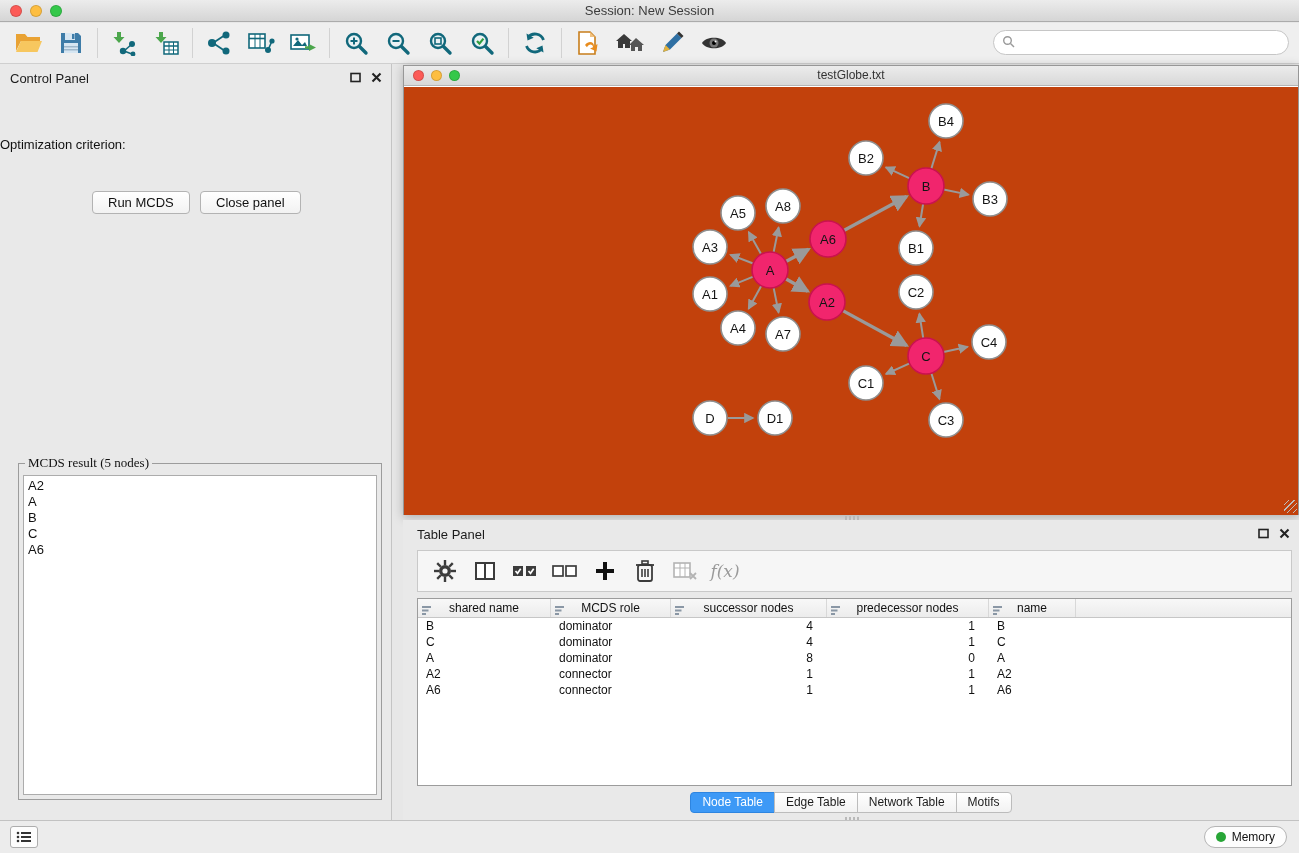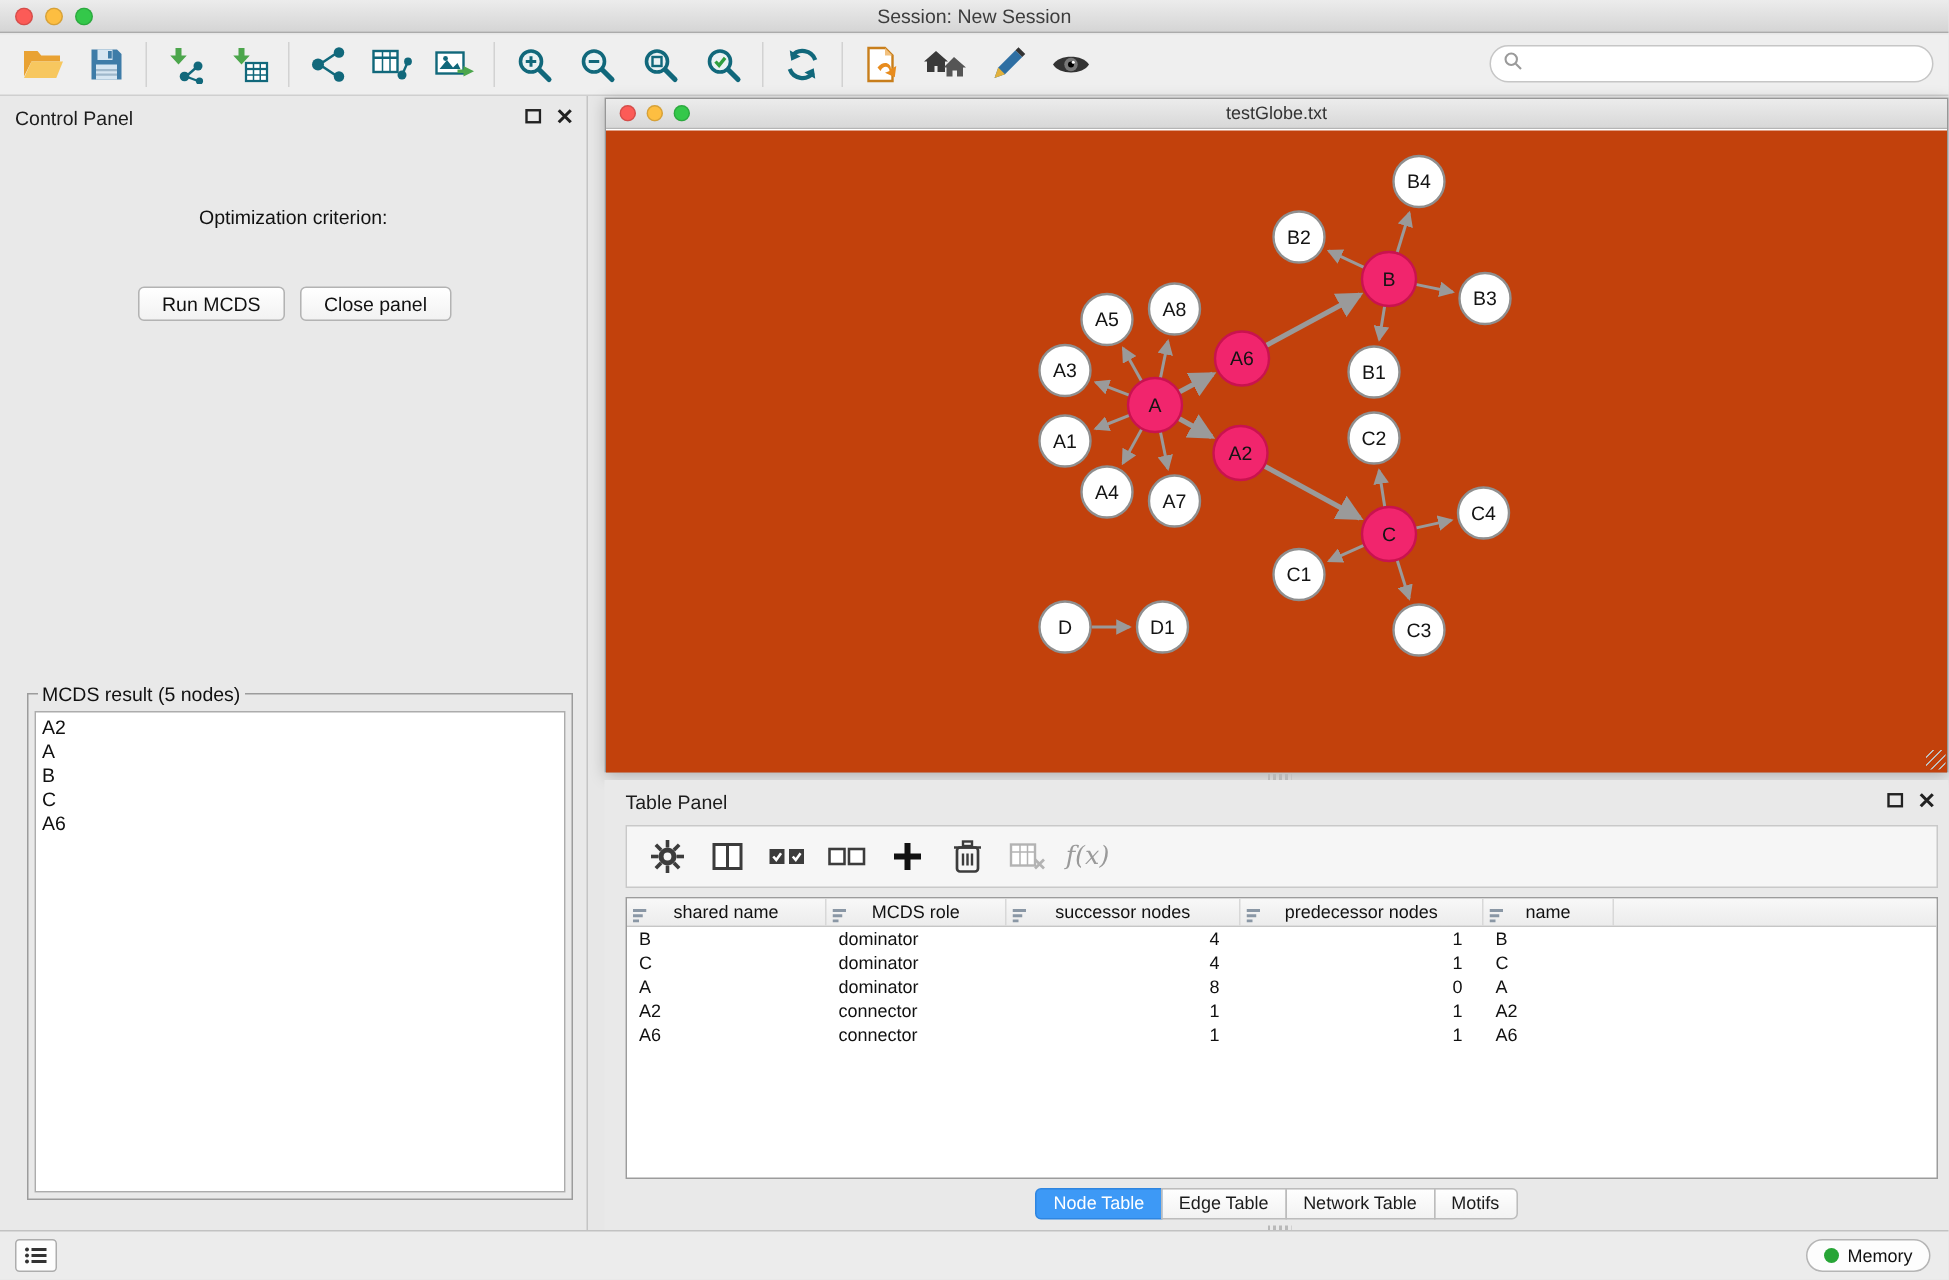--- a/index.html
+++ b/index.html
@@ -31,37 +31,37 @@
   .panel-btns { position:absolute; right:8px; top:6px; display:flex; gap:7px; }
   .pbtn { width:14px; height:14px; display:flex; align-items:center; justify-content:center; cursor:pointer; }
 
   .cp-tabs { position:absolute; top:32px; left:0; width:100%; display:flex; justify-content:center; }
   .seg-tab { border:1px solid #BCBCBC; background:linear-gradient(#FFFFFF,#F2F2F2);
     padding:3px 13px 4px; font-size:13px; color:#1c1c1c; margin-left:-1px; cursor:pointer; white-space:nowrap; }
   .seg-tab:first-child { border-radius:4px 0 0 4px; margin-left:0; }
   .seg-tab:last-child { border-radius:0 4px 4px 0; }
   .seg-tab.active { background:#3D99F6; border-color:#2E85E0; color:#fff; }
 
-  .opt-label { position:absolute; top:73px; width:100%; text-align:center; font-size:13px; color:#111; }
+  .opt-label { position:absolute; top:73px; width:100%; font-size:13px; color:#111; }
   .dropdown { position:absolute; top:92px; left:44px; width:313px; height:25px; background:#fff;
     border:1px solid #B3B3B3; border-radius:4px; font-size:13px; line-height:23px; padding-left:8px; color:#111; cursor:pointer; }
   .dd-stepper { position:absolute; right:-1px; top:-1px; width:21px; height:25px; border-radius:0 4px 4px 0;
     background:linear-gradient(#6FB3FD,#1C7CF2); display:flex; flex-direction:column; align-items:center; justify-content:center; gap:2px; }
   .tri-up { width:0; height:0; border-left:4px solid transparent; border-right:4px solid transparent; border-bottom:5px solid #fff; }
   .tri-down { width:0; height:0; border-left:4px solid transparent; border-right:4px solid transparent; border-top:5px solid #fff; }
 
   .cp-btn { position:absolute; top:127px; height:23px; background:linear-gradient(#FFFFFF,#F2F2F2);
     border:1px solid #B3B3B3; border-radius:4px; font-size:13px; color:#111; padding:0 15px; cursor:pointer;
     font-family:"Liberation Sans", sans-serif; }
   .run-btn { left:92px; }
   .closep-btn { left:200px; }
 
   .result-fieldset { position:absolute; top:391px; left:18px; width:364px; height:345px;
     border:1px solid #9C9C9C; padding:4px; background:transparent; }
-  .result-fieldset legend { font-size:13px; color:#111; padding:0 3px; margin-left:2px; }
+  .result-fieldset legend { font-size:13px; color:#111; padding:0 3px; margin-left:2px;font-family:Liberation Serif, serif; }
   .mcds-list { width:100%; height:100%; background:#fff; border:1px solid #ACACAC;
     overflow:auto; font-size:13px; color:#111; padding:2px 4px; line-height:16px; }
 
   
   .network-window { position:absolute; left:403px; top:65px; width:896px; height:450px;
     background:#fff; border:1px solid #979797; box-shadow:0 2px 10px rgba(0,0,0,.25); }
   .nw-titlebar { position:relative; height:20px; background:linear-gradient(#ECECEC,#D8D8D8);
     border-bottom:1px solid #B5B5B5; text-align:center; font-size:12px; line-height:19px; color:#333; }
   .nw-traffic { position:absolute; left:9px; top:4px; display:flex; gap:7px; }
   .nw-light { width:11px; height:11px; border-radius:50%; border:1px solid rgba(0,0,0,.15); }

